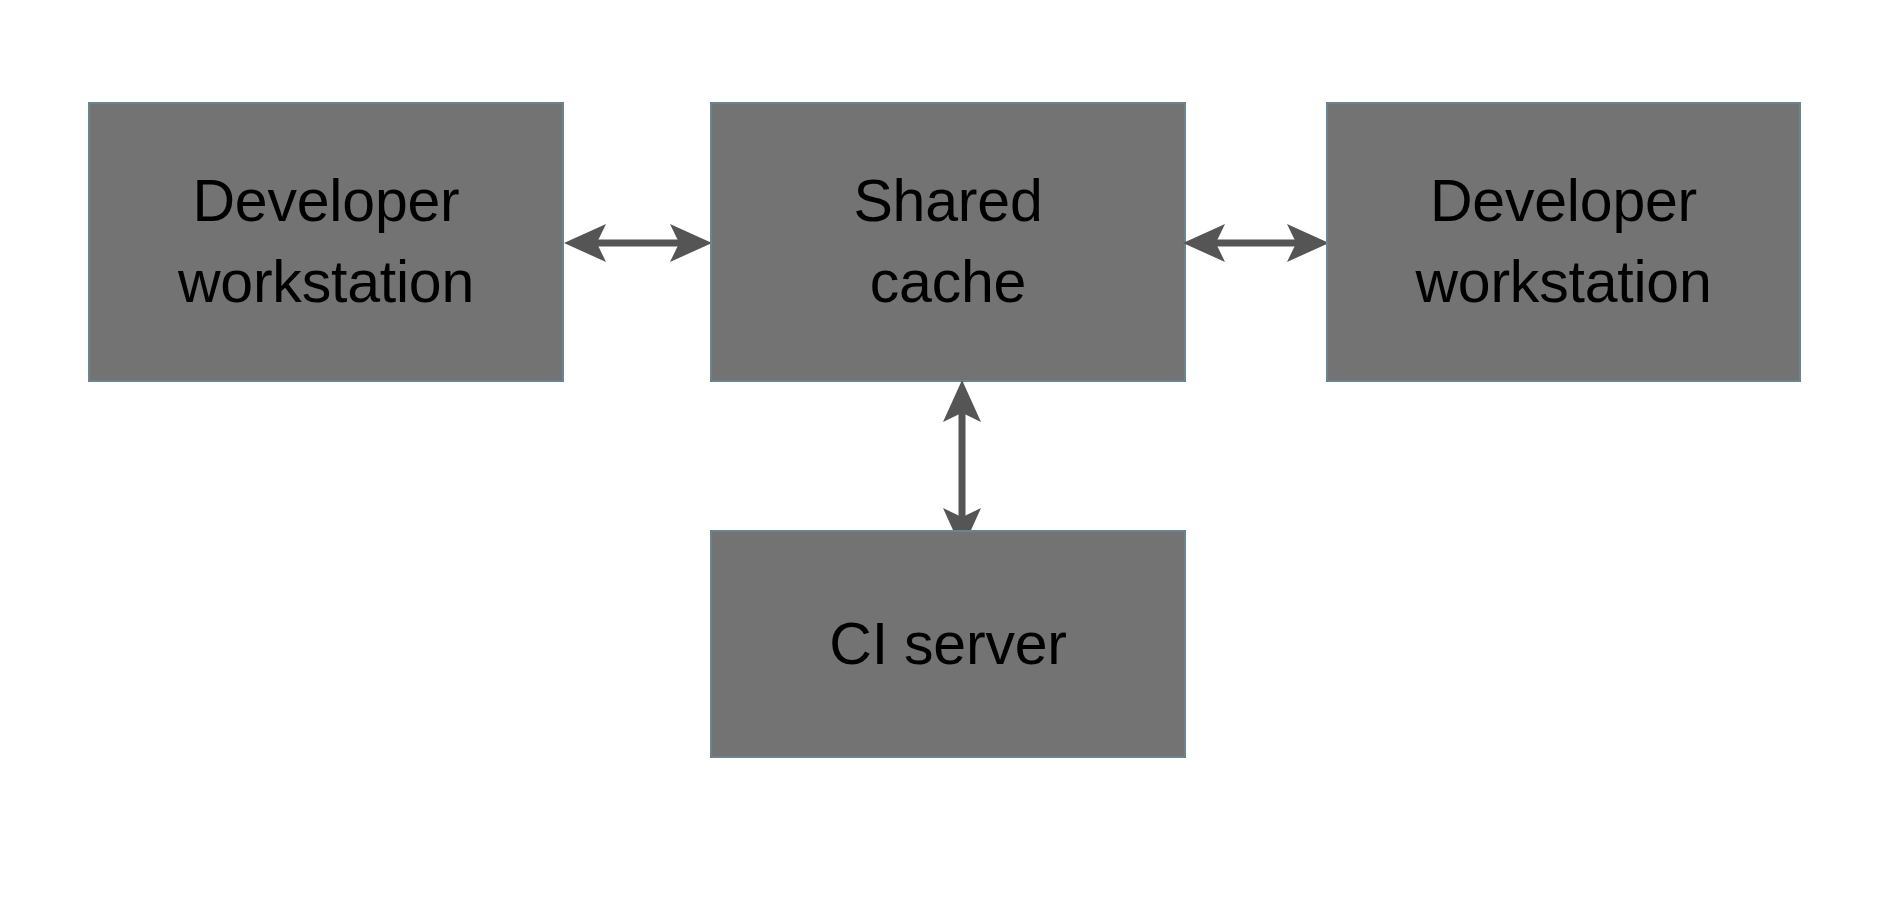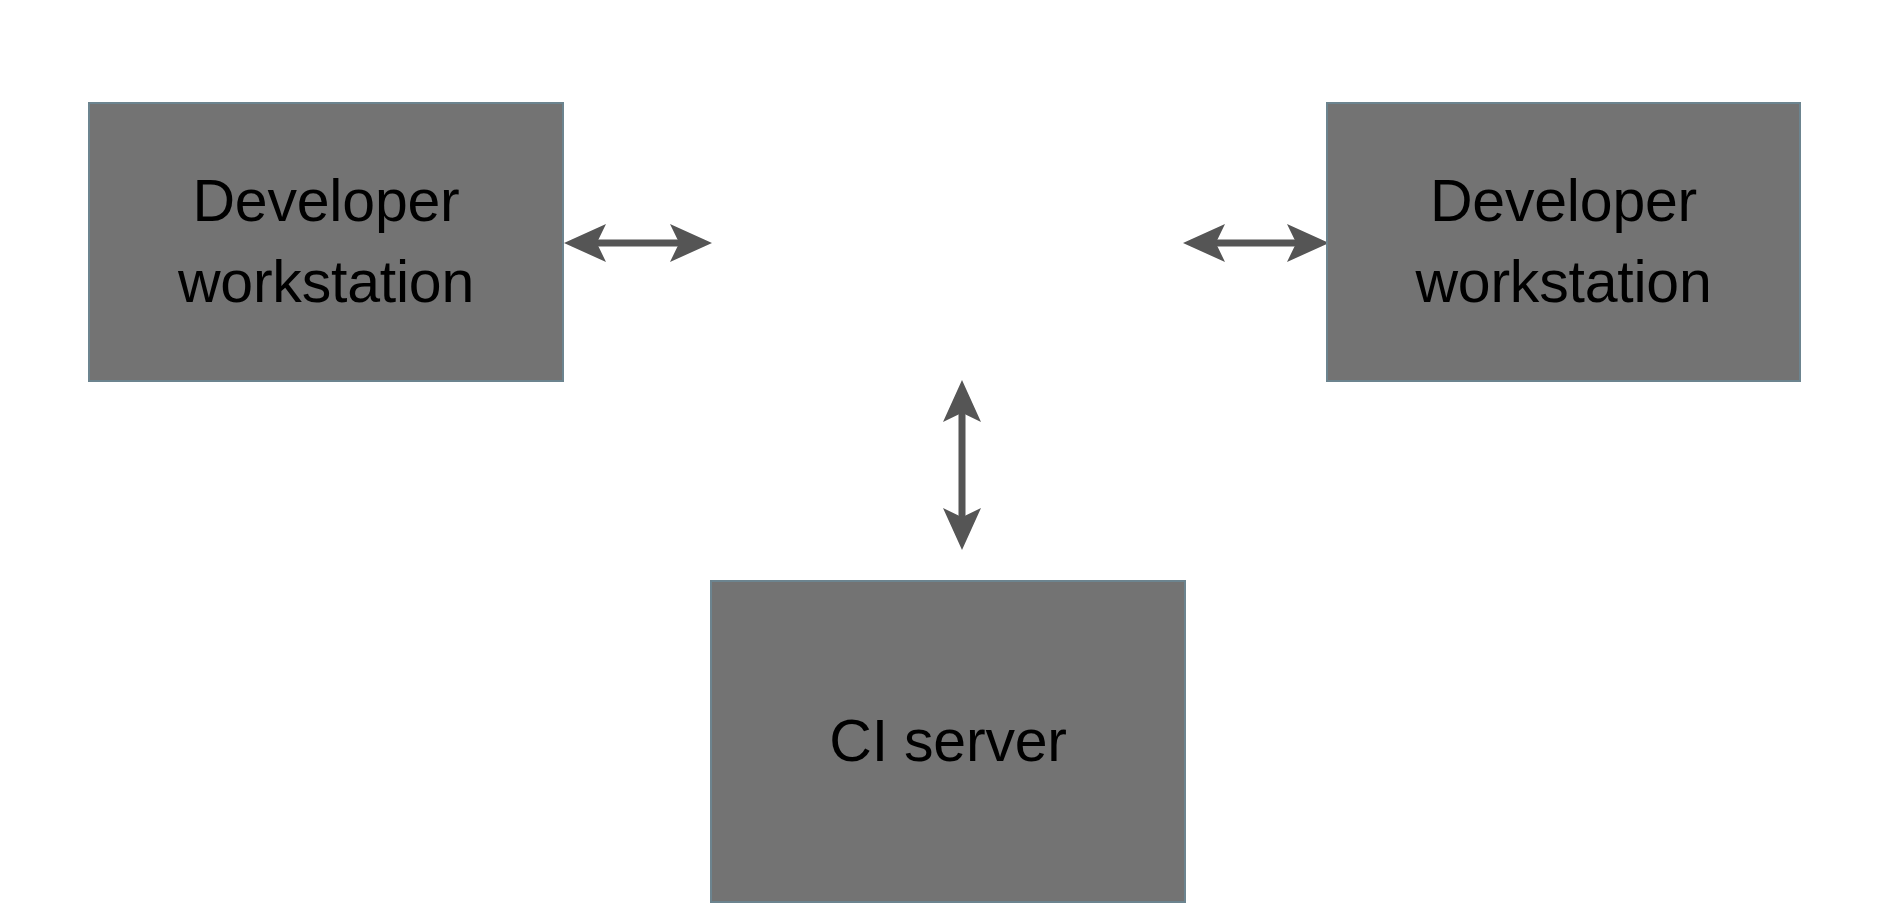--- a/index.html
+++ b/index.html
@@ -35,21 +35,21 @@
     font-weight: 400;
     color: #000000;
     letter-spacing: -0.2px;
     white-space: pre-line;
     padding: 0 2px;
   }
   
   #node-dev-left   { left: 88px;   top: 102px; width: 476px; height: 280px; }
   #node-shared     { left: 710px;  top: 102px; width: 476px; height: 280px; }
   #node-dev-right  { left: 1326px; top: 102px; width: 475px; height: 280px; }
-  #node-ci         { left: 710px;  top: 580px; width: 476px; height: 323px; }
+  #node-ci         { left: 710px;  top: 530px; width: 476px; height: 228px; }
 
   .edge {
     position: absolute;
     overflow: visible;
   }
   #edge-left-shared   { left: 560px;  top: 212px; width: 156px;  height: 62px; }
   #edge-shared-right  { left: 1180px; top: 212px; width: 152px;  height: 62px; }
   #edge-shared-ci     { left: 931px;  top: 376px; width: 62px;   height: 178px; }
 
   .edge svg { display: block; overflow: visible; }
@@ -68,20 +68,24 @@
     <svg width="156" height="62" viewBox="0 0 156 62" xmlns="http://www.w3.org/2000/svg">
 
       <rect x="30" y="27.5" width="96" height="7" fill="#555555"></rect>
 
       <path d="M 4 31 L 46 12 L 38.5 27.5 L 34 31 L 38.5 34.5 L 46 50 Z" fill="#555555"></path>
 
       <path d="M 152 31 L 110 12 L 117.5 27.5 L 122 31 L 117.5 34.5 L 110 50 Z" fill="#555555"></path>
     </svg>
   </div>
 
+  <div class="node" id="node-shared">
+    <span class="node-label">Shared
+cache</span>
+  </div>
 
   <div class="edge" id="edge-shared-right">
     <svg width="152" height="62" viewBox="0 0 152 62" xmlns="http://www.w3.org/2000/svg">
       <rect x="28" y="27.5" width="94" height="7" fill="#555555"></rect>
       <path d="M 3 31 L 45 12 L 37.5 27.5 L 33 31 L 37.5 34.5 L 45 50 Z" fill="#555555"></path>
       <path d="M 149 31 L 107 12 L 114.5 27.5 L 119 31 L 114.5 34.5 L 107 50 Z" fill="#555555"></path>
     </svg>
   </div>
 
   <div class="node" id="node-dev-right">

